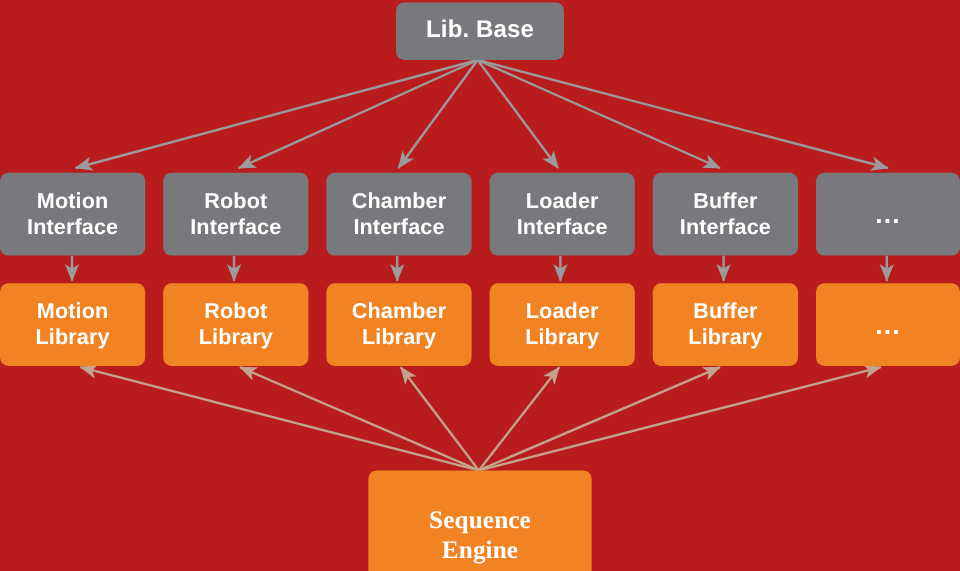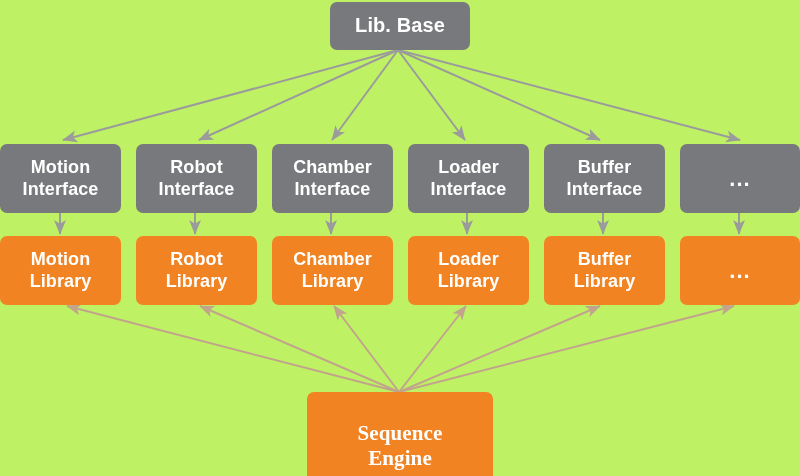--- a/index.html
+++ b/index.html
@@ -7,21 +7,21 @@
     padding: 0;
     background: #ffffff;
   }
   body {
     font-family: "Liberation Sans", sans-serif;
   }
   #diagram-root {
     position: relative;
     width: 800px;
     height: 476px;
-    background: #bef264;
+    background: #b91c1c;
     overflow: hidden;
   }
   #edges-layer {
     position: absolute;
     left: 0;
     top: 0;
     width: 800px;
     height: 476px;
     pointer-events: none;
   }

